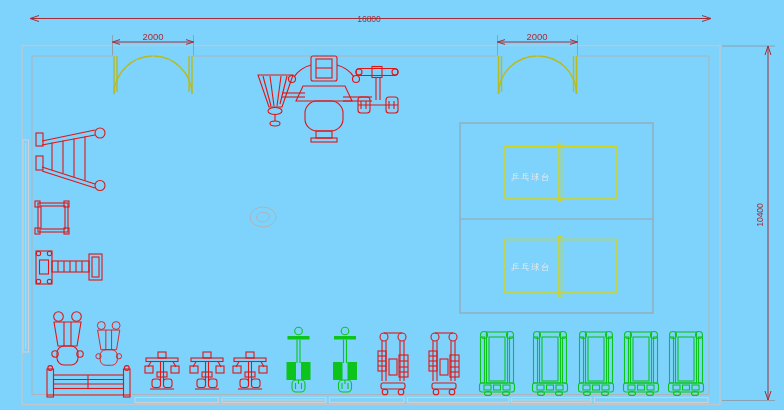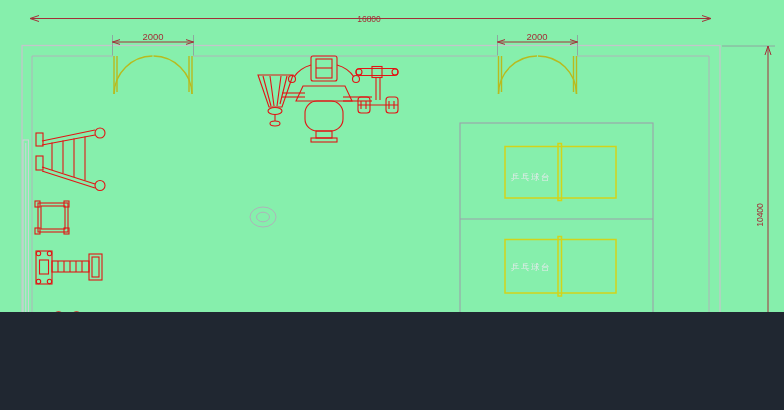--- a/index.html
+++ b/index.html
@@ -1,16 +1,16 @@
 <!DOCTYPE html>
 <html><head>
 <meta charset="utf-8">
 <style>
   html,body{margin:0;padding:0;background:#202731;}
-  #stage{position:relative;width:784px;height:312px;background:#86efac;overflow:hidden;
+  #stage{position:relative;width:784px;height:410px;background:#7dd3fc;overflow:hidden;
          font-family:"Liberation Sans",sans-serif;}
   svg{position:absolute;left:0;top:0;}
   
   .wall{stroke:#c2c6ca;stroke-width:1.3;fill:none}
   .wall-thin{stroke:#aeb4b9;stroke-width:1;fill:none}
   .win{stroke:#cdd2d6;stroke-width:1.1;fill:none}
   .court{stroke:#9aa2aa;stroke-width:1.1;fill:none}
   .dim{stroke:#a33038;stroke-width:1;fill:none}
   .dimtext{fill:#a33038;font-family:"Liberation Sans",sans-serif}
   .ext{stroke:#8f969c;stroke-width:0.8;fill:none}

